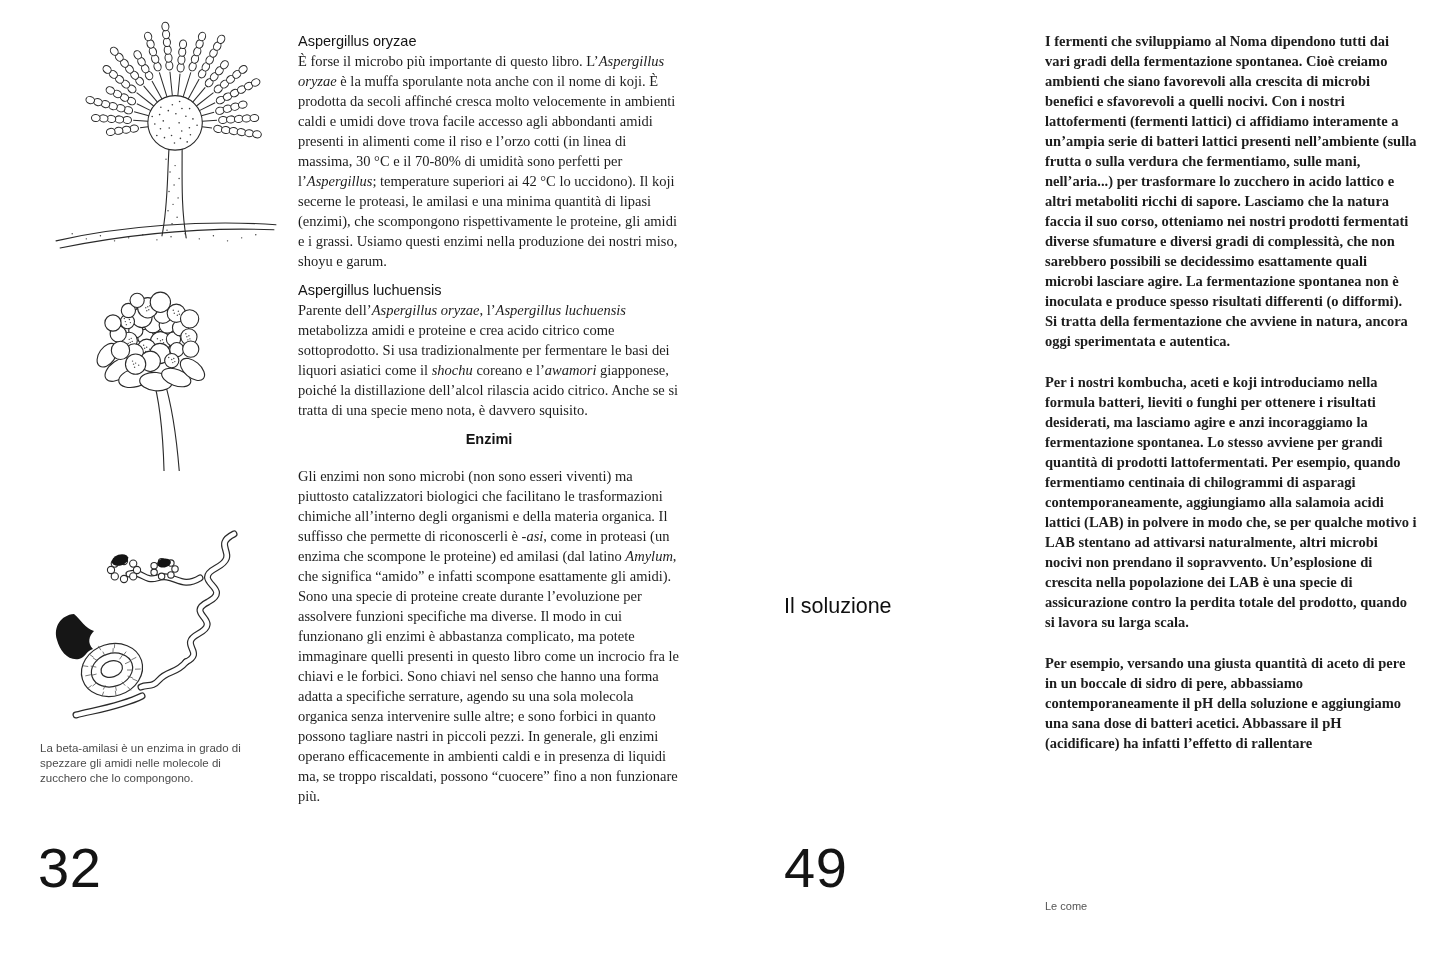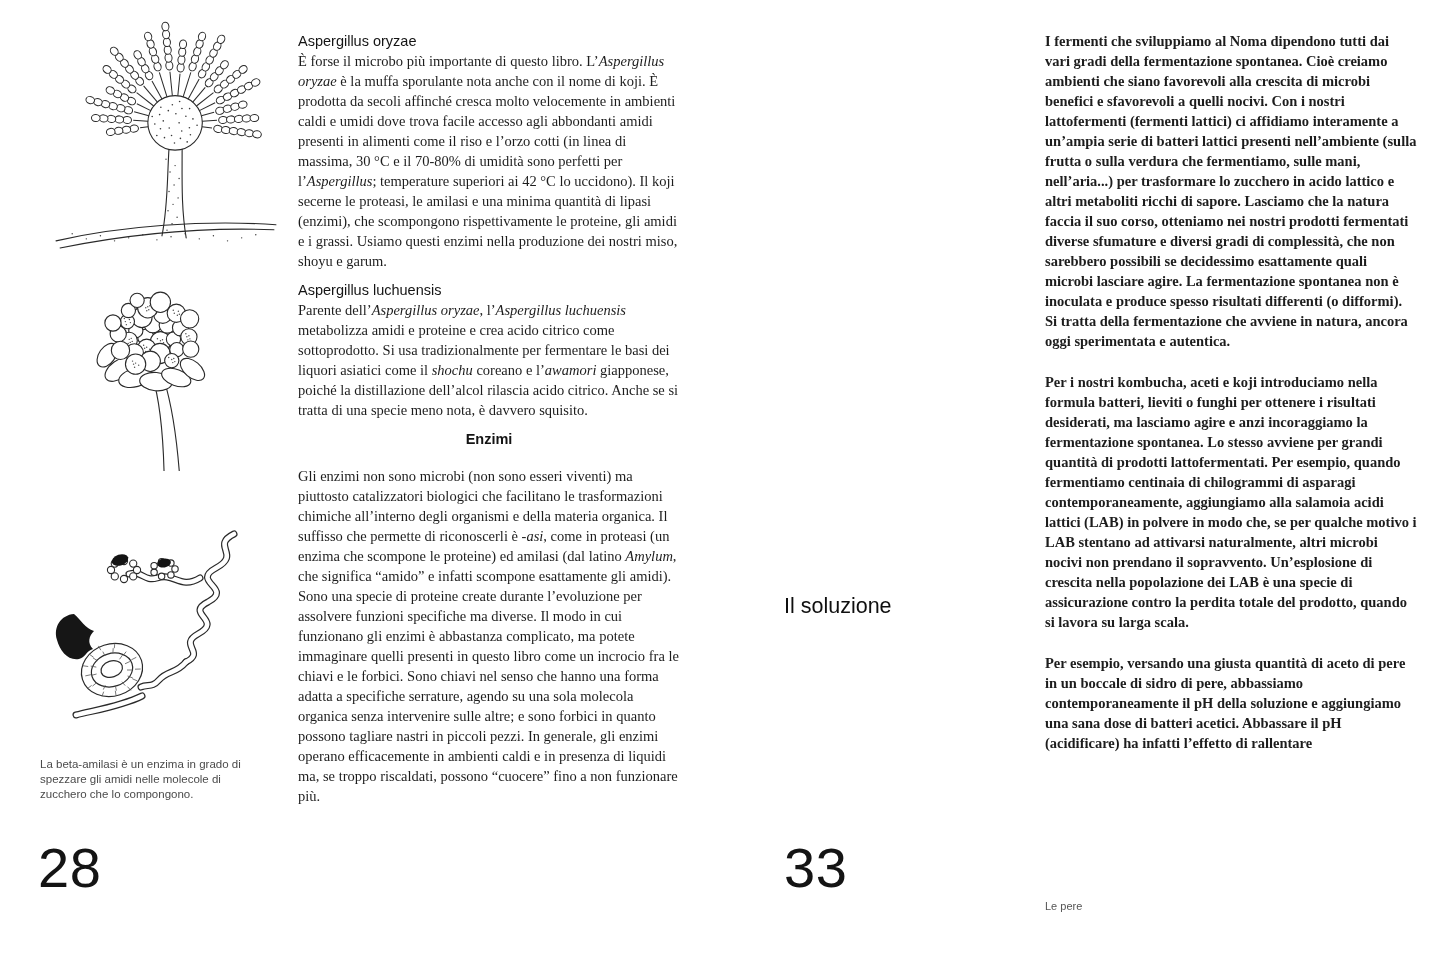--- a/index.html
+++ b/index.html
@@ -360,23 +360,23 @@
         <circle cx="133.6" cy="52.3" r="3.2"></circle>
         <circle cx="126.1" cy="48.3" r="3.2"></circle>
         <circle cx="126.1" cy="41.7" r="3.2"></circle>
         <circle cx="133.6" cy="37.7" r="3.2"></circle>
         <circle cx="142.9" cy="39.1" r="3.2"></circle>
       </g>
       <ellipse cx="92" cy="36" rx="8.5" ry="5.5" fill="#141414" transform="rotate(-18 92 36)"></ellipse>
       <ellipse cx="136" cy="39" rx="7" ry="4.5" fill="#141414" transform="rotate(-10 136 39)"></ellipse>
     </svg>
 
-  <div class="abs caption" style="left:40px;top:741px;width:205px;margin-top:16px;">La beta-amilasi è un enzima in grado di spezzare gli amidi nelle molecole di zucchero che lo compongono.</div>
-
-  <div class="abs pagenum" style="left:38px;top:840px;">28</div>
+  <div class="abs caption" style="left:40px;top:741px;width:205px;">La beta-amilasi è un enzima in grado di spezzare gli amidi nelle molecole di zucchero che lo compongono.</div>
+
+  <div class="abs pagenum" style="left:38px;top:840px;">32</div>
 
   <div class="abs textcol" style="left:298px;top:31px;width:382px;">
     <div class="sec">
       <h3 class="shead">Aspergillus oryzae</h3>
       <p>È forse il microbo più importante di questo libro. L’<i>Aspergillus oryzae</i> è la muffa sporulante nota anche con il nome di koji. È prodotta da secoli affinché cresca molto velocemente in ambienti caldi e umidi dove trova facile accesso agli abbondanti amidi presenti in alimenti come il riso e l’orzo cotti (in linea di massima, 30 °C e il 70-80% di umidità sono perfetti per l’<i>Aspergillus</i>; temperature superiori ai 42 °C lo uccidono). Il koji secerne le proteasi, le amilasi e una minima quantità di lipasi (enzimi), che scompongono rispettivamente le proteine, gli amidi e i grassi. Usiamo questi enzimi nella produzione dei nostri miso, shoyu e garum.</p>
     </div>
     <div class="sec">
       <h3 class="shead">Aspergillus luchuensis</h3>
       <p>Parente dell’<i>Aspergillus oryzae</i>, l’<i>Aspergillus luchuensis</i> metabolizza amidi e proteine e crea acido citrico come sottoprodotto. Si usa tradizionalmente per fermentare le basi dei liquori asiatici come il <i>shochu</i> coreano e l’<i>awamori</i> giapponese, poiché la distillazione dell’alcol rilascia acido citrico. Anche se si tratta di una specie meno nota, è davvero squisito.</p>
     </div>
@@ -388,17 +388,17 @@
 
 
   <h2 class="abs h-big h-rein">Il soluzione</h2>
 
   <div class="abs textcol right-col" style="left:1045px;top:31px;width:372px;">
     <p>I fermenti che sviluppiamo al Noma dipendono tutti dai vari gradi della fermentazione spontanea. Cioè creiamo ambienti che siano favorevoli alla crescita di microbi benefici e sfavorevoli a quelli nocivi. Con i nostri lattofermenti (fermenti lattici) ci affidiamo interamente a un’ampia serie di batteri lattici presenti nell’ambiente (sulla frutta o sulla verdura che fermentiamo, sulle mani, nell’aria...) per trasformare lo zucchero in acido lattico e altri metaboliti ricchi di sapore. Lasciamo che la natura faccia il suo corso, otteniamo nei nostri prodotti fermentati diverse sfumature e diversi gradi di complessità, che non sarebbero possibili se decidessimo esattamente quali microbi lasciare agire. La fermentazione spontanea non è inoculata e produce spesso risultati differenti (o difformi). Si tratta della fermentazione che avviene in natura, ancora oggi sperimentata e autentica.</p>
     <p>Per i nostri kombucha, aceti e koji introduciamo nella formula batteri, lieviti o funghi per ottenere i risultati desiderati, ma lasciamo agire e anzi incoraggiamo la fermentazione spontanea. Lo stesso avviene per grandi quantità di prodotti lattofermentati. Per esempio, quando fermentiamo centinaia di chilogrammi di asparagi contemporaneamente, aggiungiamo alla salamoia acidi lattici (LAB) in polvere in modo che, se per qualche motivo i LAB stentano ad attivarsi naturalmente, altri microbi nocivi non prendano il sopravvento. Un’esplosione di crescita nella popolazione dei LAB è una specie di assicurazione contro la perdita totale del prodotto, quando si lavora su larga scala.</p>
     <p>Per esempio, versando una giusta quantità di aceto di pere in un boccale di sidro di pere, abbassiamo contemporaneamente il pH della soluzione e aggiungiamo una sana dose di batteri acetici. Abbassare il pH (acidificare) ha infatti l’effetto di rallentare</p>
   </div>
 
-  <div class="abs pagenum" style="left:784px;top:840px;">33</div>
-
-  <div class="abs runfoot" style="left:1045px;top:899px;">Le pere</div>
+  <div class="abs pagenum" style="left:784px;top:840px;">49</div>
+
+  <div class="abs runfoot" style="left:1045px;top:899px;">Le come</div>
 
 </div>
 
 </body></html>

